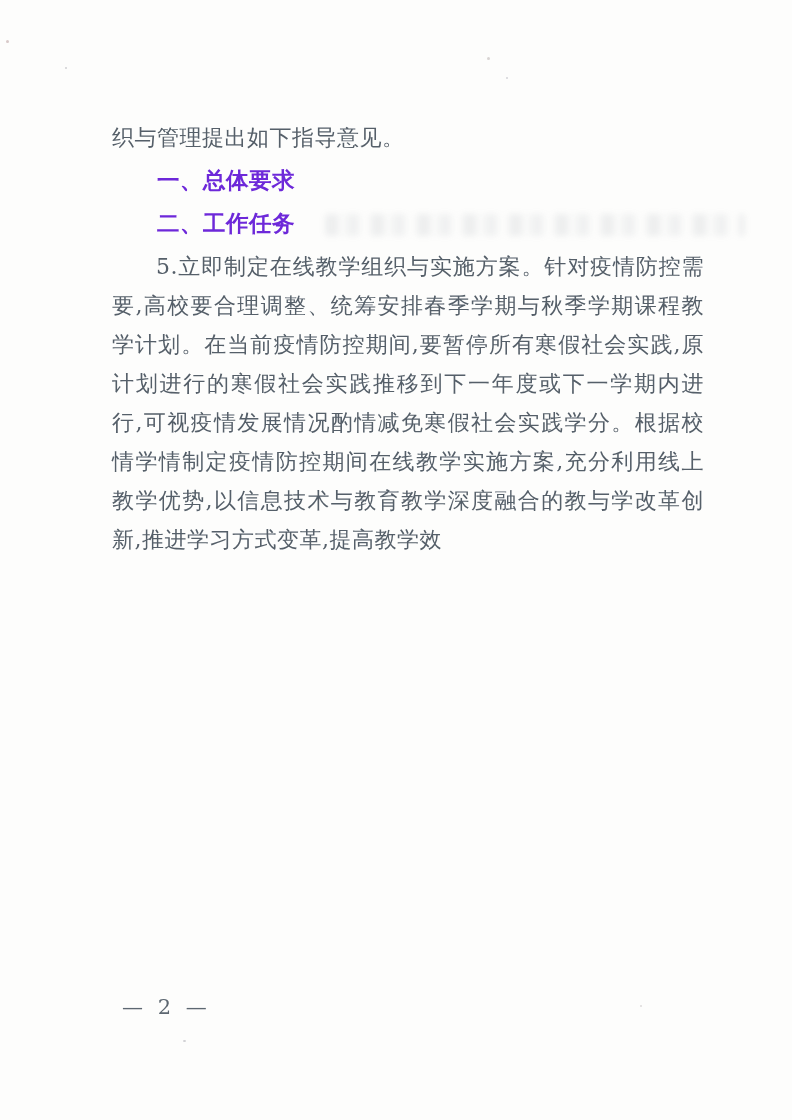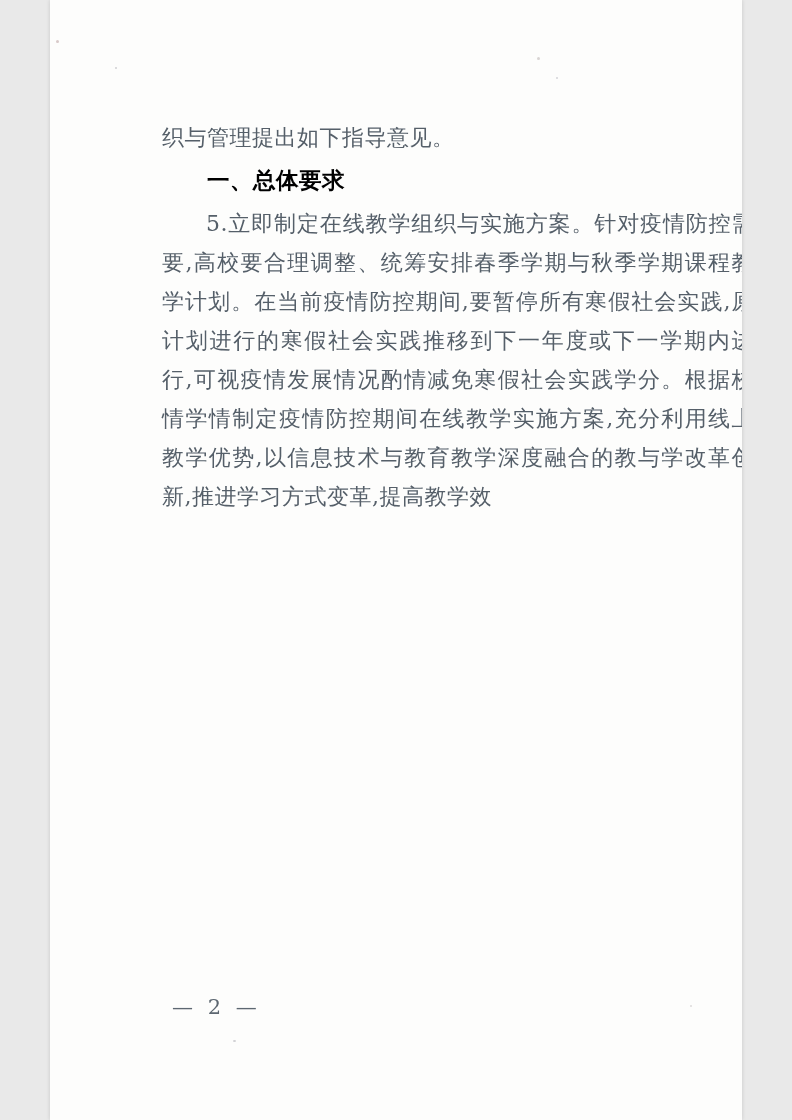--- a/index.html
+++ b/index.html
@@ -2,21 +2,21 @@
 <html><head>
 <meta charset="utf-8">
 <style>
   html, body {
     margin: 0;
     padding: 0;
     background: #e9e9e9;
   }
   .page {
     position: relative;
-    width: 692px;
+    width: 792px;
     height: 1120px;
     margin: 0 auto;
     background: #fdfdfc;
     overflow: hidden;
     box-shadow: 0 0 4px rgba(0,0,0,0.15);
     font-family: "DejaVu Serif", "Liberation Serif", serif;
   }
   .content {
     position: absolute;
     left: 112px;
@@ -29,21 +29,21 @@
     text-align: justify;
   }
   .content p {
     margin: 0;
     text-align: justify;
   }
   .indent { text-indent: 2em; }
   .heading {
     font-family: "DejaVu Sans", "Liberation Sans", sans-serif;
     font-weight: bold;
-    color: #000000;
+    color: #6d28d9;
     font-size: 22.5px;
     line-height: 39px;
     margin: 4px 0 4px 0;
     text-indent: 2em;
     white-space: nowrap;
     position: relative;
   }
   
   .ghost-smudge {
     display: inline-block;
@@ -97,20 +97,24 @@
 
   <div class="content">
 
     <p>织与管理提出如下指导意见。</p>
 
     <div class="heading">
       <span>一、总体要求</span>
     </div>
 
 
+    <div class="heading">
+      <span>二、工作任务</span>
+      <span class="ghost-smudge"></span>
+    </div>
 
 
     <p class="indent">5.立即制定在线教学组织与实施方案。针对疫情防控需要,高校要合理调整、统筹安排春季学期与秋季学期课程教学计划。在当前疫情防控期间,要暂停所有寒假社会实践,原计划进行的寒假社会实践推移到下一年度或下一学期内进行,可视疫情发展情况酌情减免寒假社会实践学分。根据校情学情制定疫情防控期间在线教学实施方案,充分利用线上教学优势,以信息技术与教育教学深度融合的教与学改革创新,推进学习方式变革,提高教学效</p>
 
   </div>
 
   <div class="footer">— 2 —</div>
 
 </div>
 

